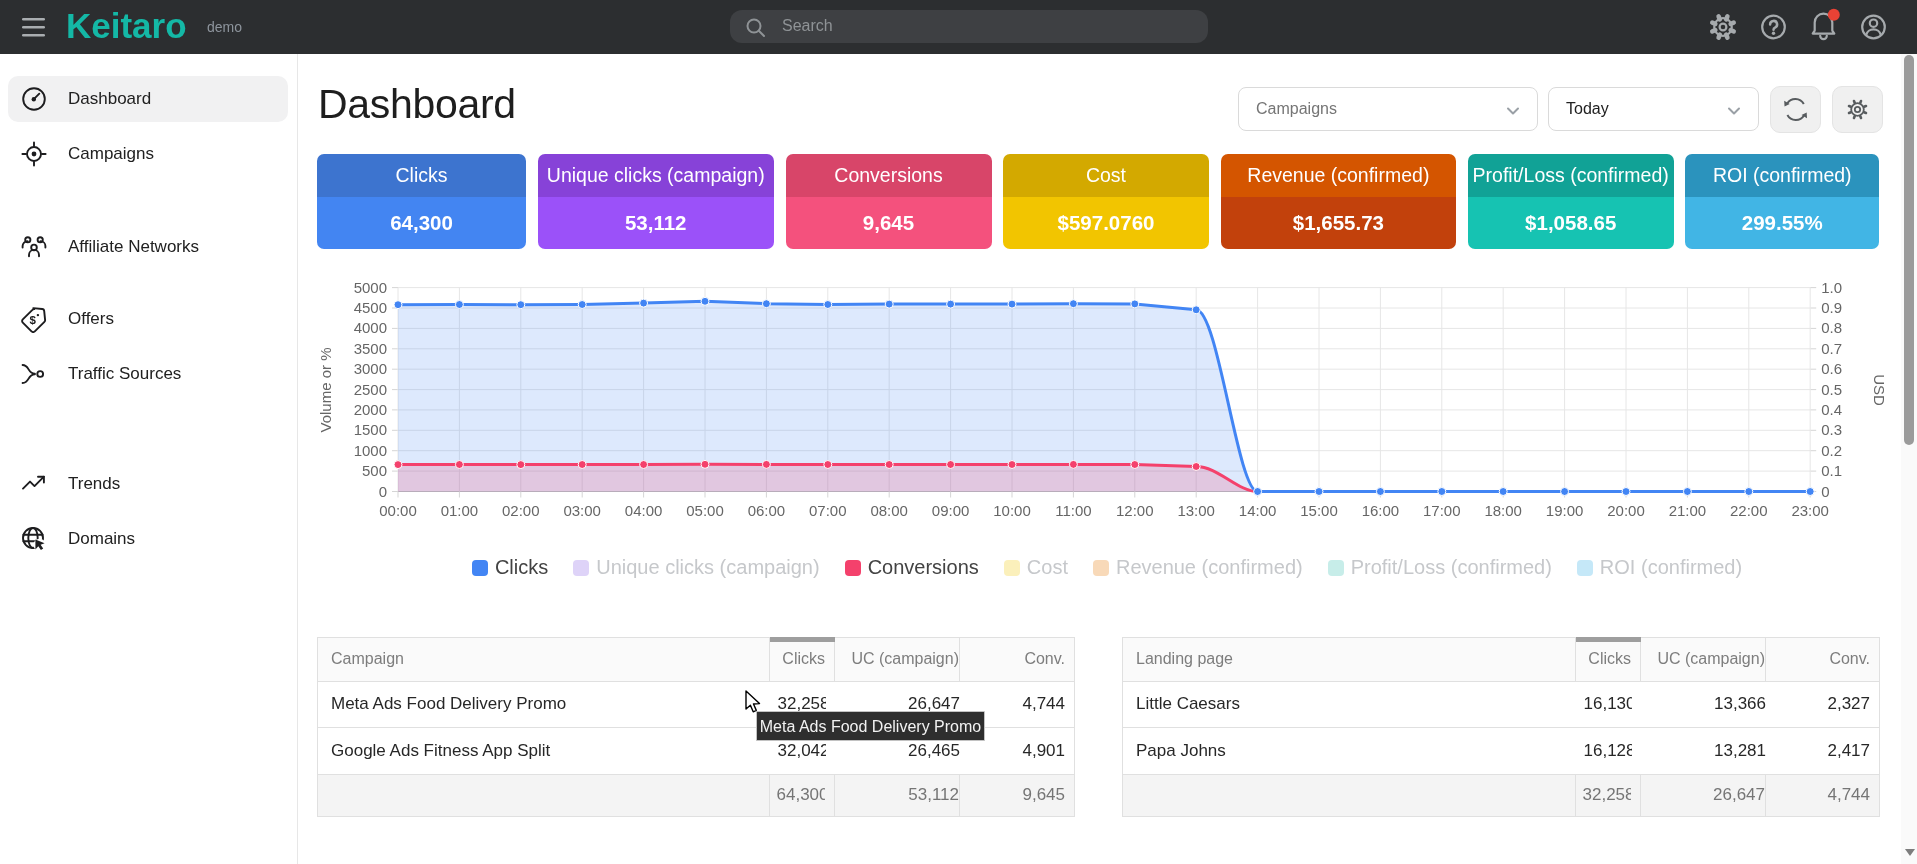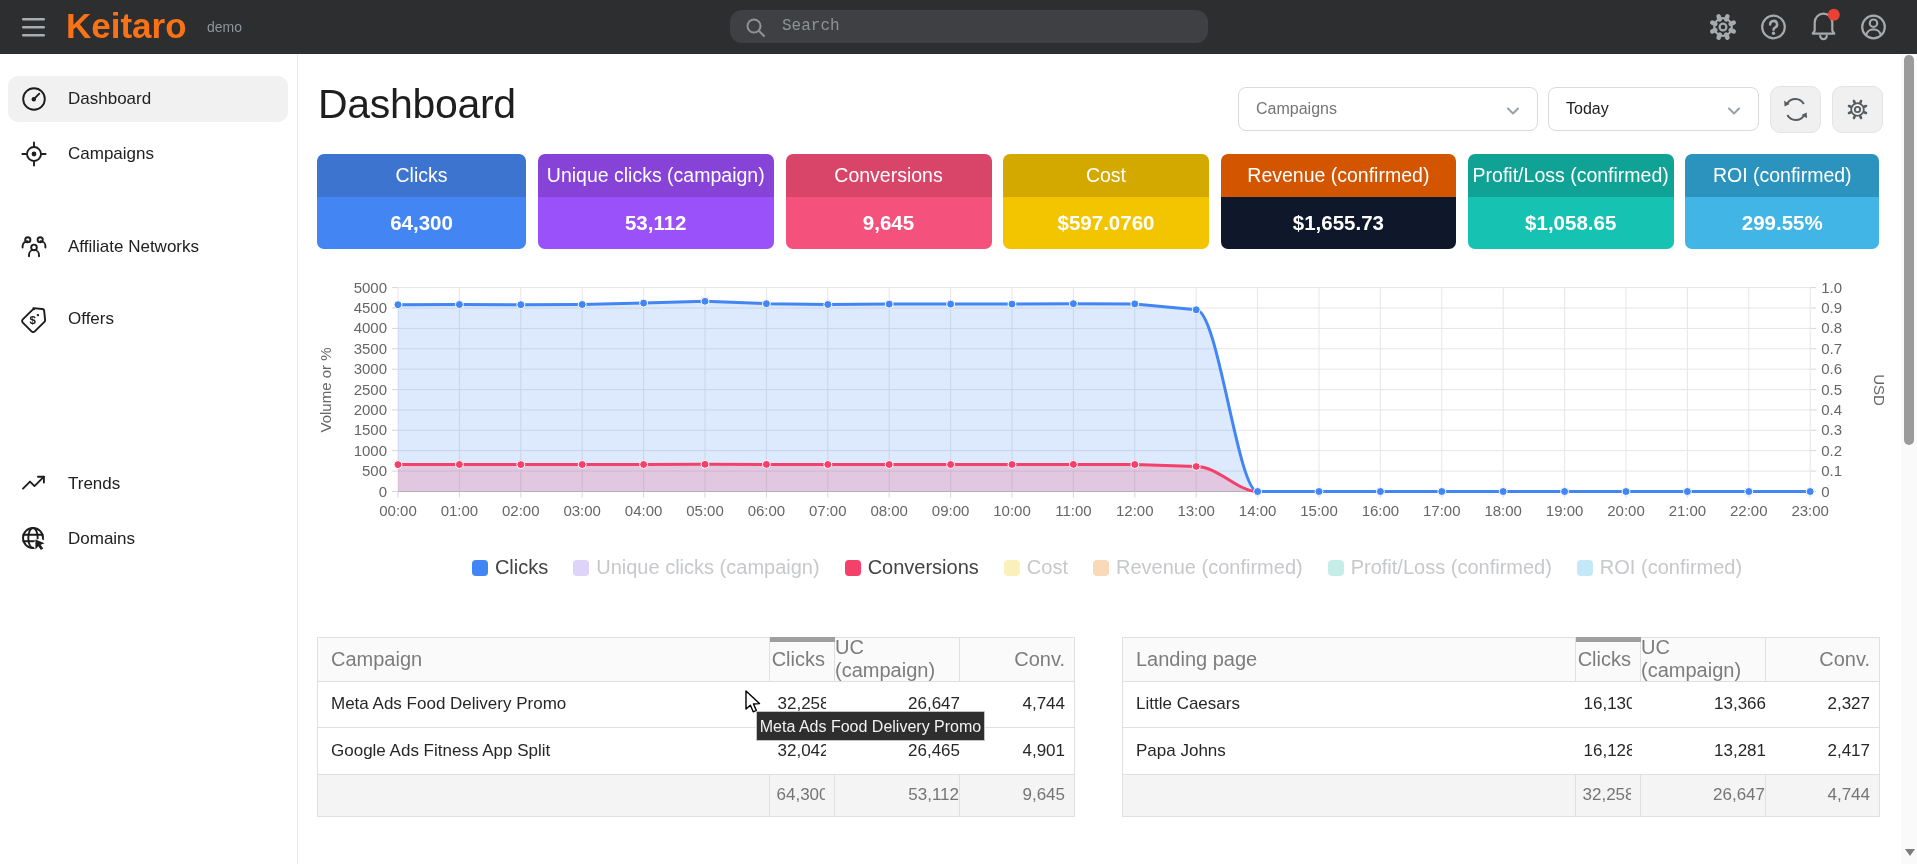--- a/index.html
+++ b/index.html
@@ -1,23 +1,23 @@
 <!DOCTYPE html>
 <html><head><meta charset="utf-8"><title>Dashboard</title>
 <style>
 * { margin:0; padding:0; box-sizing:border-box; }
 html,body { width:1917px; height:864px; overflow:hidden; background:#fff;
   font-family:"Liberation Sans", sans-serif; position:relative; }
 #topbar { position:absolute; left:0; top:0; width:1917px; height:54px; background:#2c2e30; }
 #burger { position:absolute; left:22px; top:17px; }
-#logo { position:absolute; left:66px; top:6px; font-size:35px; font-weight:bold; color:#f97316;
+#logo { position:absolute; left:66px; top:6px; font-size:35px; font-weight:bold; color:#14b8a6;
   letter-spacing:0px; }
 #demo { position:absolute; left:207px; top:19px; font-size:14px; color:#8d949c; }
 #search { position:absolute; left:730px; top:10px; width:478px; height:33px; background:#3e4043;
-  border-radius:12px;font-family:Liberation Mono, monospace; }
+  border-radius:12px; }
 #search svg { position:absolute; left:14px; top:6px; }
 #search span { position:absolute; left:52px; top:7px; font-size:16px; color:#8f9396; }
 #topicons { position:absolute; left:0; top:0; }
 #sidebar { position:absolute; left:0; top:54px; width:298px; height:810px; background:#fff;
   border-right:1px solid #e7e7e7; }
 .mi { position:absolute; left:8px; width:280px; height:46px; border-radius:10px;
   display:flex; align-items:center; font-size:17px; color:#212121; }
 .mi.active { background:#f1f1f2; }
 .mic { margin-left:12px; }
 .mi span { margin-left:20px; }
@@ -42,21 +42,21 @@
 .ax { font-size:15px; fill:#666; font-family:"Liberation Sans",sans-serif; }
 #legend { position:absolute; left:322px; top:556px; width:1570px; display:flex;
   justify-content:center; gap:25px; }
 .lgi { display:flex; align-items:center; font-size:20px; }
 .lg-on { color:#434343; }
 .lg-off { color:#c6c8cb; }
 .lgs { width:16px; height:16px; border-radius:4px; margin-right:7px; display:inline-block; }
 .tbl { position:absolute; width:758px; border:1px solid #e0e0e0; font-size:17px; color:#272727; }
 .sortbar { position:absolute; top:-1px; width:65px; height:4.5px; background:#9e9e9e; }
 .trh, .trd, .trf { display:flex; }
-.trh { height:43.5px; background:#fafafa; color:#7d7d7d; font-size:20px;
+.trh { height:43.5px; background:#fafafa; color:#7d7d7d; font-size:16px;
   border-bottom:1px solid #e0e0e0; }
 .trh > div { border-right:1px solid #e0e0e0; }
 .trh > div:last-child { border-right:none; }
 .trd { height:46.5px; border-bottom:1px solid #e0e0e0; background:#fff; }
 .trf { height:41.5px; background:#f4f4f4; color:#757575; }
 .trf > div { border-right:1px solid #e0e0e0; }
 .trf > div:last-child { border-right:none; }
 .tbl .c0 { padding-left:13px; display:flex; align-items:center; }
 .tbl .c1 { width:65px; display:flex; align-items:center; justify-content:flex-end; padding-right:9px; }
 .tbl .c2 { width:125px; display:flex; align-items:center; justify-content:flex-end; }
@@ -142,20 +142,28 @@
       <span>Affiliate Networks</span>
     </div>
 <div style="top:242px" class="mi">
       <svg class="mic" width="28" height="28" viewBox="0 0 28 28">
         <path d="M13.3,3.1 l8.8,0.9 a2.3,2.3 0 0 1 2.1,2.1 l0.9,8.8 a2.3,2.3 0 0 1 -0.7,1.9 l-9.6,9.6 a2.3,2.3 0 0 1 -3.3,0 l-8.7,-8.7 a2.3,2.3 0 0 1 0,-3.3 l9.6,-9.6 a2.3,2.3 0 0 1 1.9,-0.7 z" stroke="#1d1d1f" stroke-width="1.9" fill="none" stroke-linecap="round" stroke-linejoin="round"></path>
         <circle cx="17.9" cy="10.1" r="1.2" fill="#1d1d1f"></circle>
         <text x="12.7" y="19.3" font-size="11.5" font-weight="bold" fill="#1d1d1f" text-anchor="middle" font-family="Liberation Sans">$</text>
       </svg>
       <span>Offers</span>
     </div>
+<div style="top:297px" class="mi">
+      <svg class="mic" width="28" height="28" viewBox="0 0 28 28">
+        <path d="M2.6,5 c7,0 4.6,8.3 12.2,8.7" stroke="#1d1d1f" stroke-width="1.9" fill="none" stroke-linecap="round" stroke-linejoin="round"></path>
+        <path d="M2.6,23 c7,0 4.6,-8.3 12.2,-8.7" stroke="#1d1d1f" stroke-width="1.9" fill="none" stroke-linecap="round" stroke-linejoin="round"></path>
+        <circle cx="20.2" cy="14" r="2.9" stroke="#1d1d1f" stroke-width="1.9" fill="none" stroke-linecap="round" stroke-linejoin="round"></circle>
+      </svg>
+      <span>Traffic Sources</span>
+    </div>
 <div style="top:407px" class="mi">
       <svg class="mic" width="28" height="28" viewBox="0 0 28 28">
         <path d="M3,18.6 l7,-7 l4.5,4.5 l9.4,-9.4" stroke="#1d1d1f" stroke-width="1.9" fill="none" stroke-linecap="round" stroke-linejoin="round"></path>
         <path d="M18,6.7 h5.9 v5.9" stroke="#1d1d1f" stroke-width="1.9" fill="none" stroke-linecap="round" stroke-linejoin="round"></path>
       </svg>
       <span>Trends</span>
     </div>
 <div style="top:462px" class="mi">
       <svg class="mic" width="28" height="28" viewBox="0 0 28 28">
         <circle cx="13" cy="13" r="10" stroke="#1d1d1f" stroke-width="1.9" fill="none" stroke-linecap="round" stroke-linejoin="round"></circle>
@@ -218,21 +226,21 @@
 <div class="card" style="flex:0 0 206px">
       <div class="chd" style="background:#d84569">Conversions</div>
       <div class="cbd" style="background:#f4517d">9,645</div>
     </div>
 <div class="card" style="flex:0 0 206px">
       <div class="chd" style="background:#d3a900">Cost</div>
       <div class="cbd" style="background:#f2c500">$597.0760</div>
     </div>
 <div class="card" style="flex:0 0 235.7px">
       <div class="chd" style="background:#d45500">Revenue (confirmed)</div>
-      <div class="cbd" style="background:#0f172a">$1,655.73</div>
+      <div class="cbd" style="background:#c2410c">$1,655.73</div>
     </div>
 <div class="card" style="flex:0 0 206px">
       <div class="chd" style="background:#11a296">Profit/Loss (confirmed)</div>
       <div class="cbd" style="background:#16c3b2">$1,058.65</div>
     </div>
 <div class="card" style="flex:0 0 194.2px">
       <div class="chd" style="background:#2b93bd">ROI (confirmed)</div>
       <div class="cbd" style="background:#41b5e5">299.55%</div>
     </div>
 </div>

